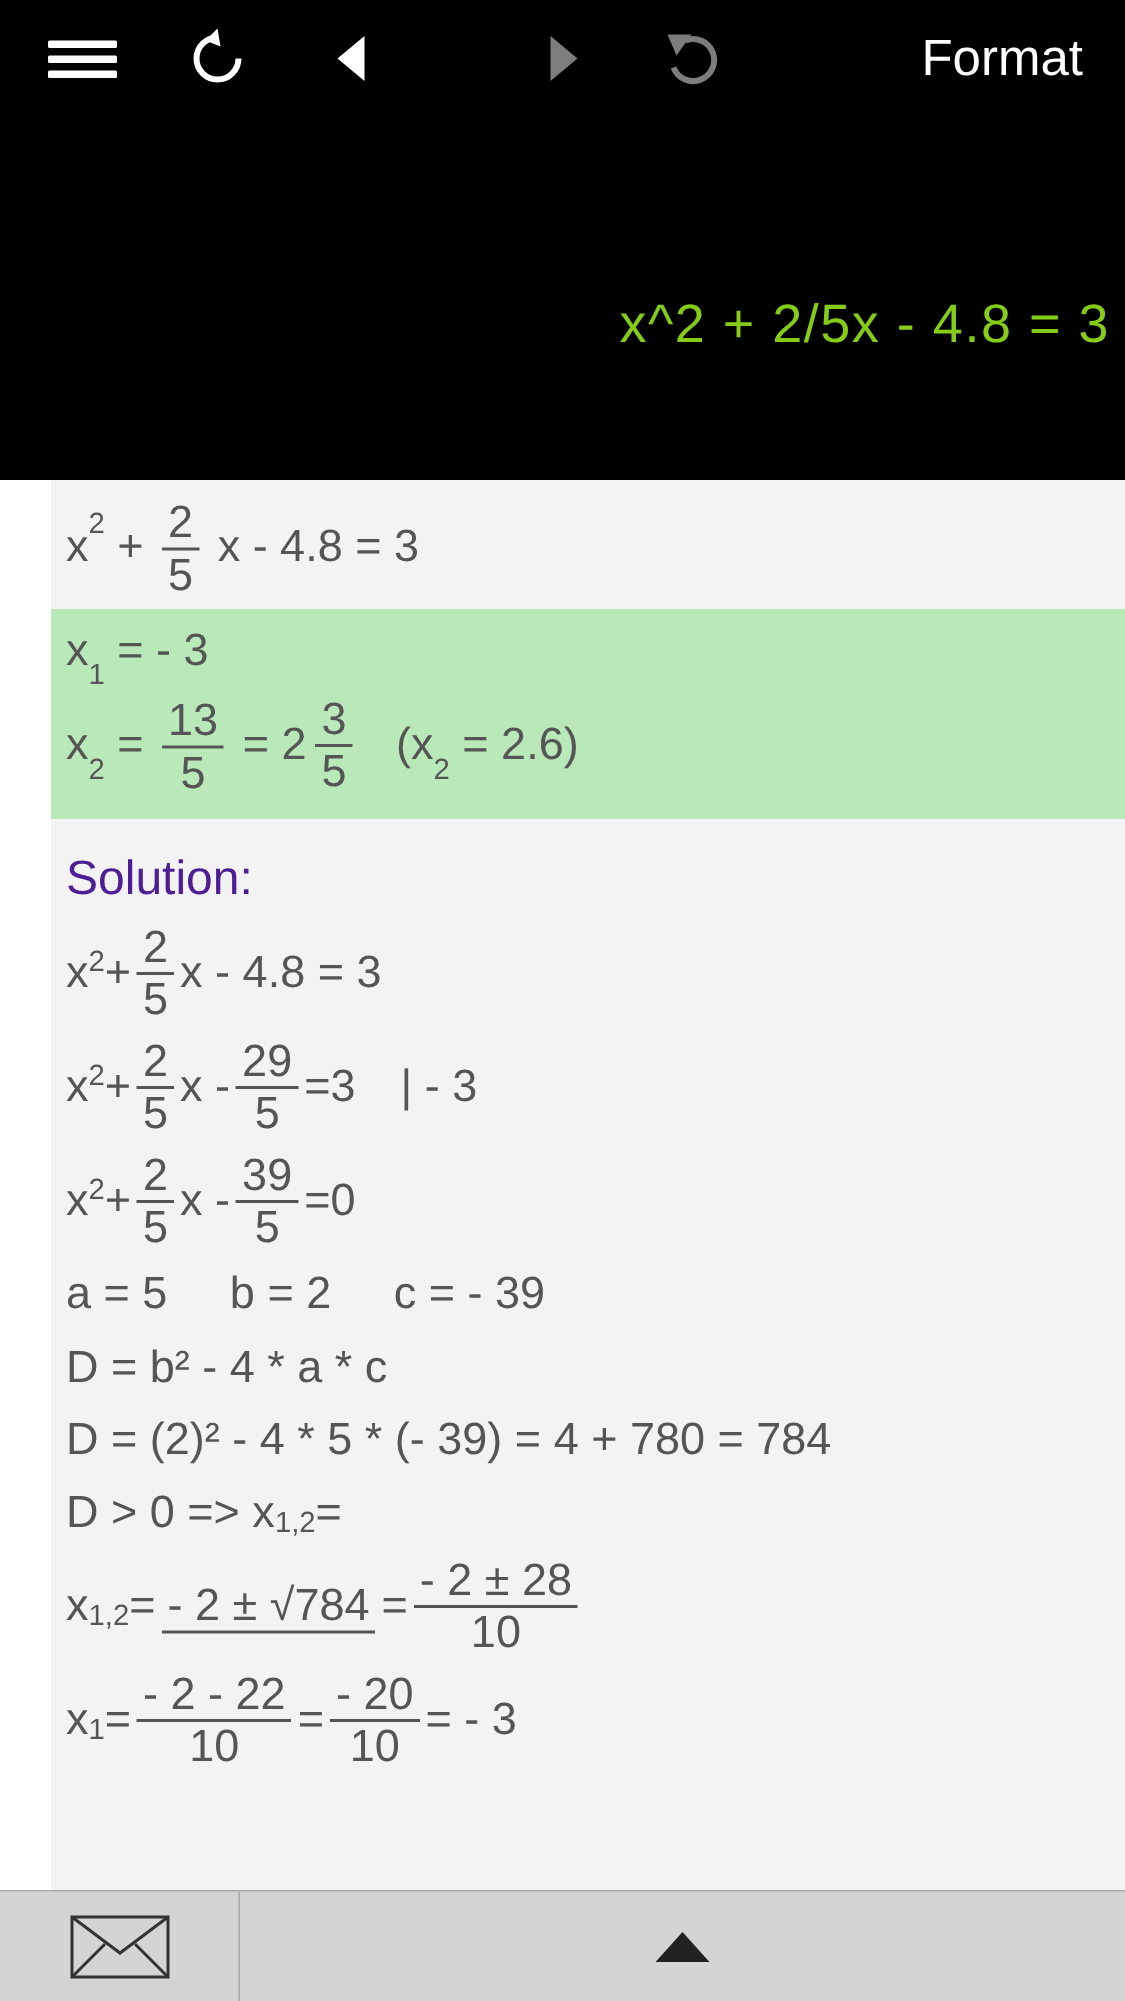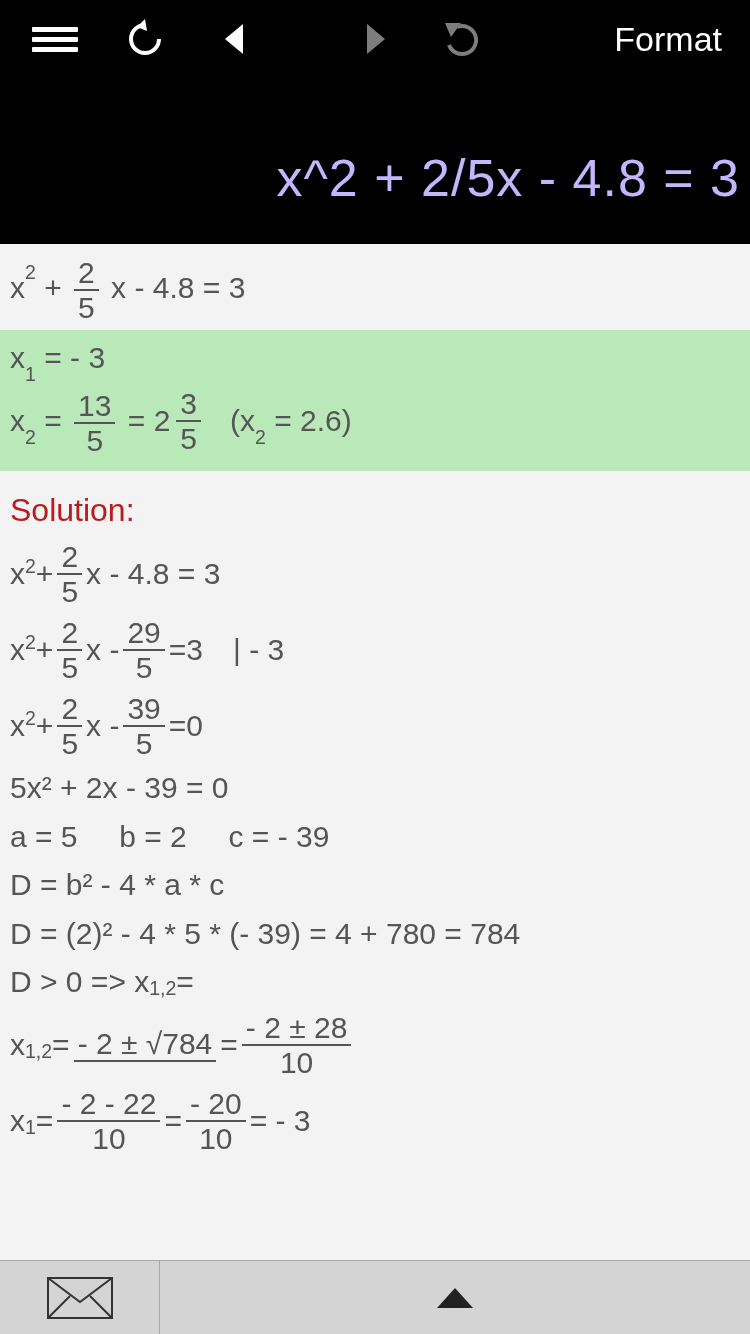--- a/index.html
+++ b/index.html
@@ -1,33 +1,33 @@
 <!DOCTYPE html>
 <html><head>
 <meta charset="utf-8">
 <style>
   * { margin: 0; padding: 0; box-sizing: border-box; }
   html, body { width: 750px; height: 1334px; font-family: Arial, Helvetica, sans-serif; overflow: hidden; }
   .app { width: 750px; height: 1334px; display: flex; flex-direction: column; }
 
   
-  .header { background: #000; color: #fff; height: 244px; display: flex; flex-direction: column; gap: 23px; }
+  .header { background: #000; color: #fff; height: 320px; display: flex; flex-direction: column; gap: 23px; }
   .toolbar { display: flex; align-items: center; height: 78px; padding: 0 10px; }
   .tbtn { width: 90px; height: 78px; display: flex; align-items: center; justify-content: center; color: #fff; }
   .tbtn.dim { color: #7d7d7d; }
   .spacer { flex: 1; }
   .format { font-size: 34px; padding-right: 18px; color:#fff; }
   .menu-icon span { display:block; width:46px; height:5px; background:#fff; margin:5px 0; border-radius:1px;}
-  .equation-input { flex:1; display:flex; align-items:center; justify-content:flex-end; padding-right:10px; font-size:52px; color:#c4b5fd; letter-spacing:1px; padding-top:10px;}
+  .equation-input { flex:1; display:flex; align-items:center; justify-content:flex-end; padding-right:10px; font-size:36px; color:#84cc16; letter-spacing:1px; padding-top:10px;}
 
   
-  .content { flex:1; background:#f3f3f3; overflow:hidden; color:#555; font-size:30px; padding:12px 10px 0 10px; line-height:1.35; }
+  .content { flex:1; background:#f3f3f3; overflow:hidden; color:#555; font-size:30px; padding:12px 10px 0 10px; line-height:1.35;margin-left:34px; }
   .content .line { margin-bottom:6px; }
   .hlbox { background:#b9e8b9; margin:6px -10px 18px -10px; padding:8px 10px; }
-  .solution-title { color:#b91c1c; font-size:32px; margin:10px 0 8px 0; }
+  .solution-title { color:#4c1d95; font-size:32px; margin:10px 0 8px 0; }
 
   sub { font-size:0.65em; position:relative; top:0.3em; }
   sup { font-size:0.65em; position:relative; top:-0.4em; }
 
   .frac { display:inline-block; vertical-align:middle; text-align:center; margin:0 4px; }
   .frac .num { display:block; border-bottom:2px solid #555; padding:0 4px; line-height:1.1;}
   .frac .den { display:block; padding:0 4px; line-height:1.1;}
   .mixed { display:inline-flex; align-items:center; }
   .mixed .whole { margin-right:2px; }
 
@@ -128,21 +128,20 @@
     <div class="step">
       x<sup>2</sup> + <span class="frac">
           <span class="num">2</span>
           <span class="den">5</span>
         </span> x - <span class="frac">
           <span class="num">39</span>
           <span class="den">5</span>
         </span> = <span>0</span>
     </div>
 
-    <div class="step">5x² + 2x - 39 = 0</div>
     <div class="step" style="white-space:pre">a = 5     b = 2     c = - 39</div>
     <div class="step">D = b² - 4 * a * c</div>
     <div class="step">D = (2)² - 4 * 5 * (- 39) = 4 + 780 = 784</div>
 
     <div class="step">
       <span>D &gt; 0 =&gt; x</span>
         <sub>1,2</sub>
         <span> = </span>
     </div>
 

